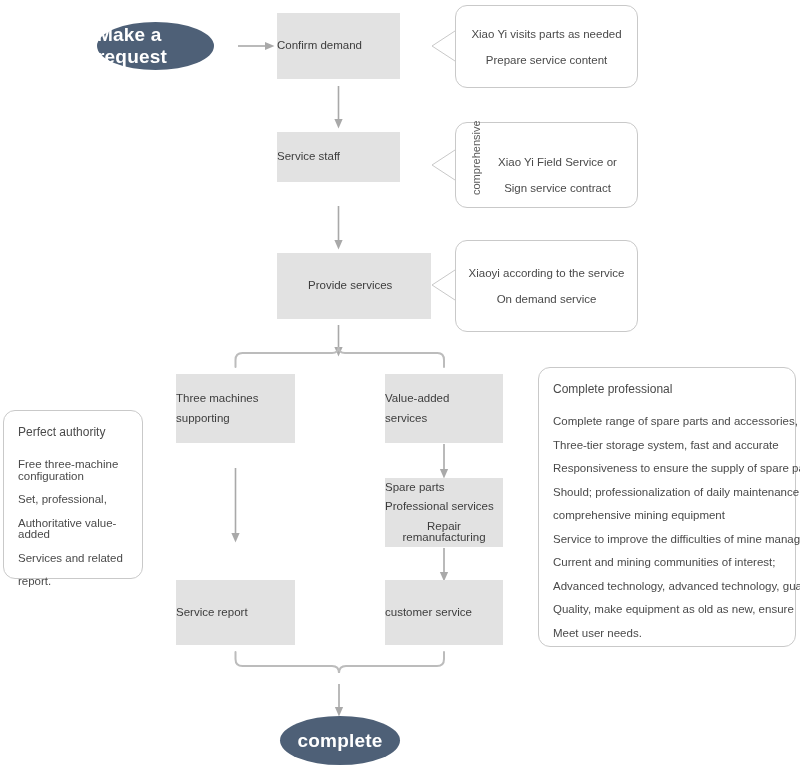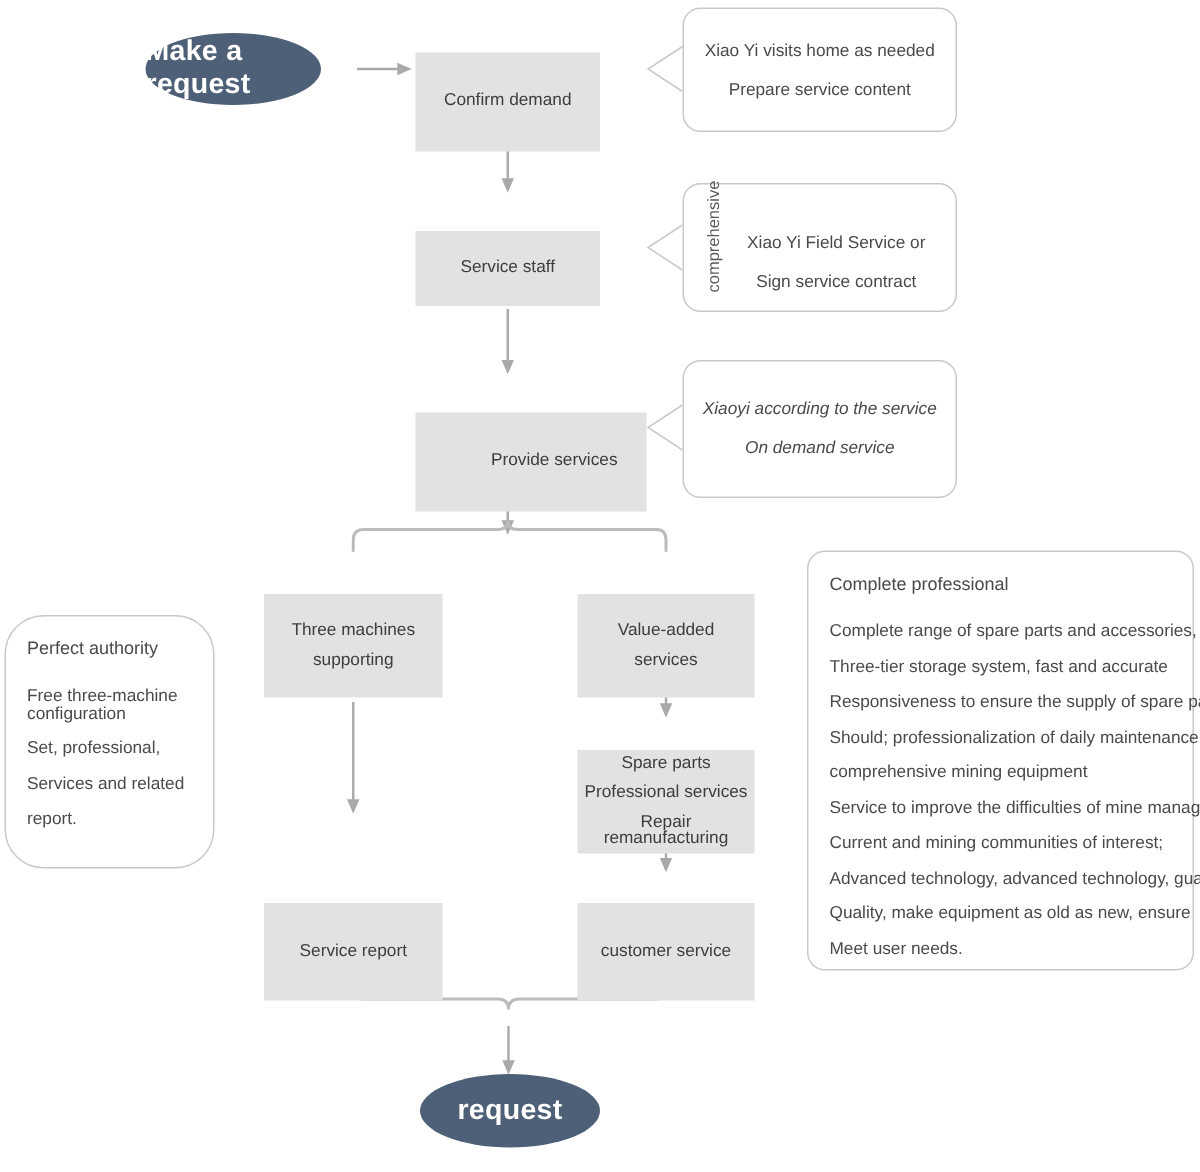--- a/index.html
+++ b/index.html
@@ -33,27 +33,26 @@
     font-size: 19px;
     letter-spacing: 0.2px;
   }
 
   
   .pbox {
     position: absolute;
     background: #e2e2e2;
     display: flex;
     flex-direction: column;
-    align-items: center;
+    align-items: flex-start;
     justify-content: center;
     font-size: 11.5px;
     color: #3d3d3d;
     line-height: 1.0;
     text-align: center;
-    margin-top: 22px;
   }
   .pbox .ln { display: block; padding: 4px 0; }
 
   
   .note {
     position: absolute;
     background: #ffffff;
     border: 1px solid #c9c9c9;
     border-radius: 12px;
     box-sizing: border-box;
@@ -184,43 +183,44 @@
     <span class="ln">Spare parts</span>
     <span class="ln">Professional services</span>
     <span class="ln">Repair remanufacturing</span>
   </div>
 
   <div class="pbox" style="left:385px; top:580px; width:118px; height:65px;">
     <span class="ln">customer service</span>
   </div>
 
   <div class="ellipse" style="left:280px; top:716px; width:120px; height:49px;">
-    <span>request</span>
+    <span>complete</span>
   </div>
 
   <div class="note centered" style="left:455px; top:5px; width:183px; height:83px;">
-    <span class="ln">Xiao Yi visits home as needed</span>
+    <span class="ln">Xiao Yi visits parts as needed</span>
     <span class="ln">Prepare service content</span>
   </div>
 
   <div class="note centered" style="left:455px; top:122px; width:183px; height:86px;">
     <span class="vlabel" style="left:14px; top:16px; height:56px;">comprehensive</span>
     <span class="ln" style="padding-left:22px;margin-top:19px;">Xiao Yi Field Service or</span>
     <span class="ln" style="padding-left:22px;">Sign service contract</span>
   </div>
 
-  <div class="note centered" style="left:455px; top:240px; width:183px; height:92px;font-style:italic;">
+  <div class="note centered" style="left:455px; top:240px; width:183px; height:92px;">
     <span class="ln">Xiaoyi according to the service</span>
     <span class="ln">On demand service</span>
   </div>
 
-  <div class="note listbox leftbox" style="left:3px; top:410px; width:140px; height:169px;border-radius:26px;">
+  <div class="note listbox leftbox" style="left:3px; top:410px; width:140px; height:169px;">
     <span class="hdr">Perfect authority</span>
     <span class="ln">Free three-machine configuration</span>
     <span class="ln">Set, professional,</span>
+    <span class="ln">Authoritative value-added</span>
     <span class="ln">Services and related</span>
     <span class="ln">report.</span>
   </div>
 
   <div class="note listbox" style="left:538px; top:367px; width:258px; height:280px;">
     <span class="hdr">Complete professional</span>
     <span class="ln">Complete range of spare parts and accessories, perfect</span>
     <span class="ln">Three-tier storage system, fast and accurate</span>
     <span class="ln">Responsiveness to ensure the supply of spare parts</span>
     <span class="ln">Should; professionalization of daily maintenance of</span>

